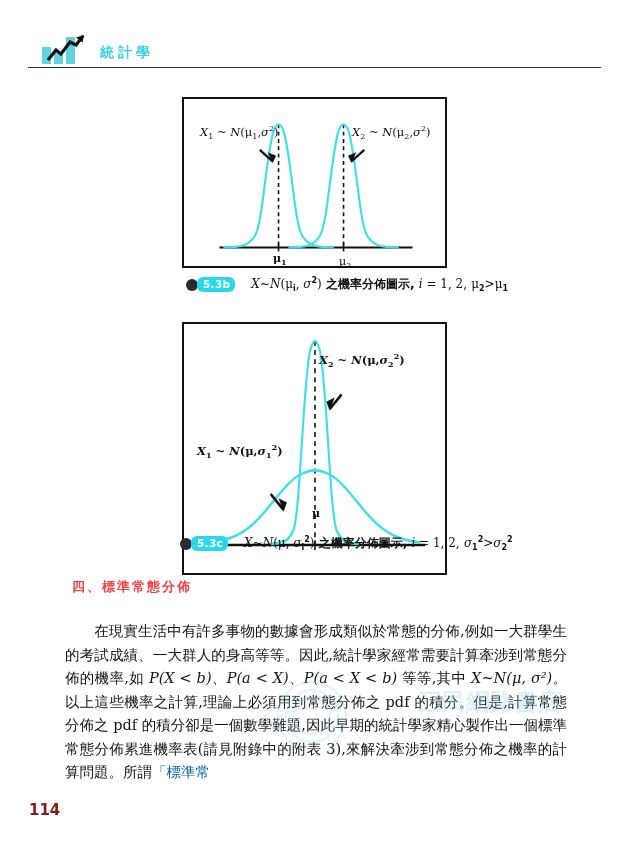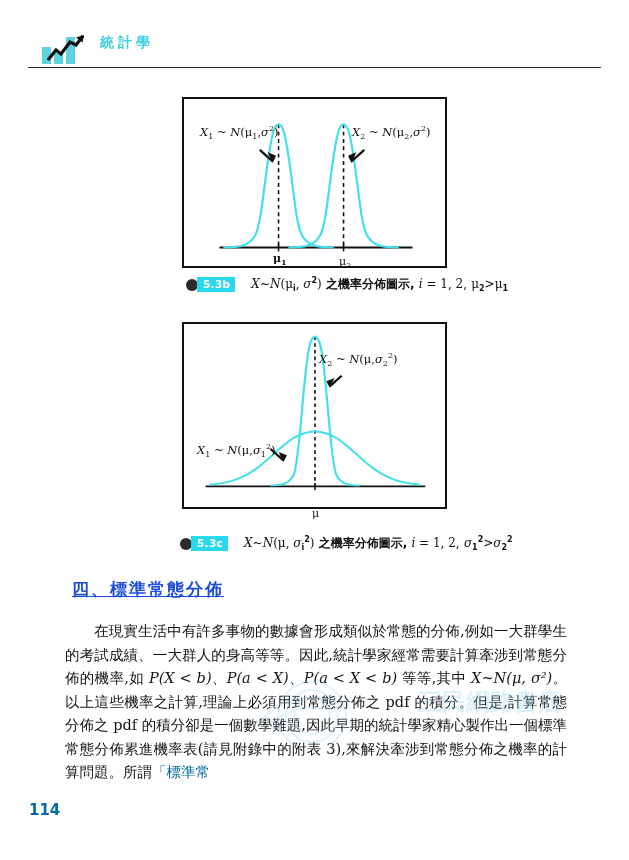--- a/index.html
+++ b/index.html
@@ -42,21 +42,21 @@
   #logo-arrow-icon {
     position: absolute;
     left: 6px;
     top: 1px;
     width: 42px;
     height: 30px;
   }
   #header-title {
     position: absolute;
     left: 72px;
-    top: 4px;
+    top: 14px;
     font-family: "DejaVu Sans", "Liberation Sans", sans-serif;
     font-size: 14px;
     font-weight: bold;
     letter-spacing: 4px;
     color: #3fcfe0;
   }
   #header-rule {
     position: absolute;
     left: 0;
     top: 37px;
@@ -79,21 +79,21 @@
     left: 0; top: 0;
     width: 100%; height: 100%;
   }
 
   
   #figure-1 { left: 182px; top: 97px; }
   #figure-1-frame { width: 265px; height: 171px; }
 
   
   #figure-2 { left: 182px; top: 322px; }
-  #figure-2-frame { width: 265px; height: 187px; }
+  #figure-2-frame { width: 265px; height: 253px; font-weight: bold; }
 
   
   .figure-caption {
     position: absolute;
     display: flex;
     align-items: center;
     font-family: "DejaVu Sans", "Liberation Sans", sans-serif;
     font-size: 11.5px;
     color: #111111;
     white-space: nowrap;
@@ -111,20 +111,21 @@
   }
   .caption-number {
     background: #2ad8ec;
     color: #ffffff;
     font-weight: bold;
     font-size: 10.5px;
     padding: 1px 5px 1px 6px;
     line-height: 13px;
     letter-spacing: 0.3px;
     flex: 0 0 auto;
+    border-radius: 6px;
   }
   .caption-text {
     margin-left: 16px;
     font-weight: bold;
     font-size: 12px;
   }
   .caption-text .mathi {
     font-family: "DejaVu Serif", "Liberation Serif", serif;
     font-style: italic;
     font-weight: normal;
@@ -134,25 +135,24 @@
     font-weight: normal;
     font-style: normal;
   }
 
   
   #section-heading {
     position: absolute;
     left: 72px;
     top: 578px;
     font-family: "DejaVu Sans", "Liberation Sans", sans-serif;
-    font-size: 17px;
-    font-weight: bold;
-    color: #1d4ed8;
+    font-size: 13px;
+    font-weight: bold;
+    color: #ef4444;
     letter-spacing: 2px;
-    text-decoration: underline;
   }
 
   
   #body-text {
     position: absolute;
     left: 65px;
     top: 620px;
     width: 502px;
     font-size: 14.5px;
     line-height: 23.5px;
@@ -183,21 +183,21 @@
   }
 
   
   #page-number {
     position: absolute;
     left: 29px;
     top: 801px;
     font-family: "DejaVu Sans", "Liberation Sans", sans-serif;
     font-size: 15px;
     font-weight: bold;
-    color: #0369a1;
+    color: #7f1d1d;
   }
 </style>
 </head>
 <body>
 
 <div id="page-header">
   <div id="header-logo">
     <div class="logo-bar b1"></div>
     <div class="logo-bar b2"></div>
     <div class="logo-bar b3"></div>

